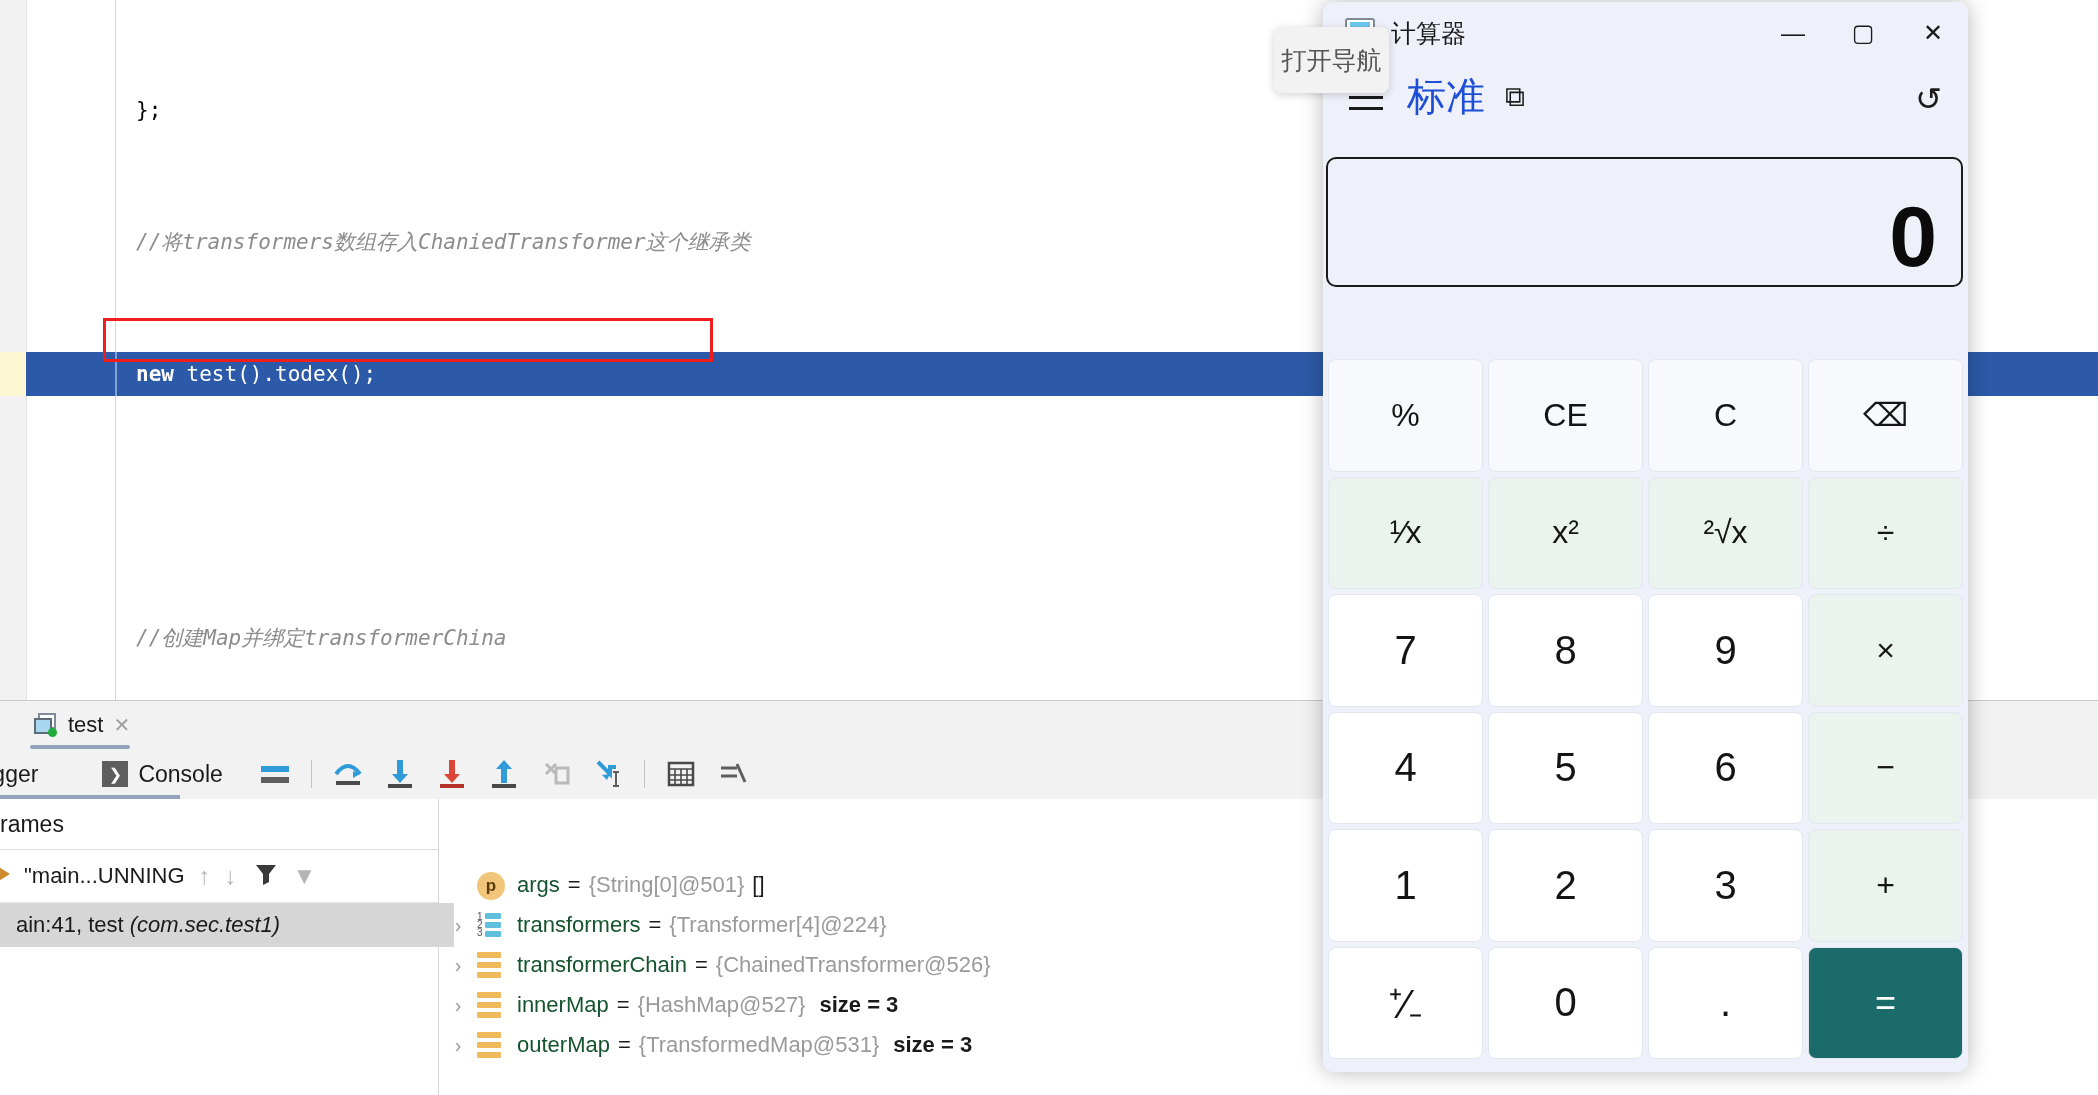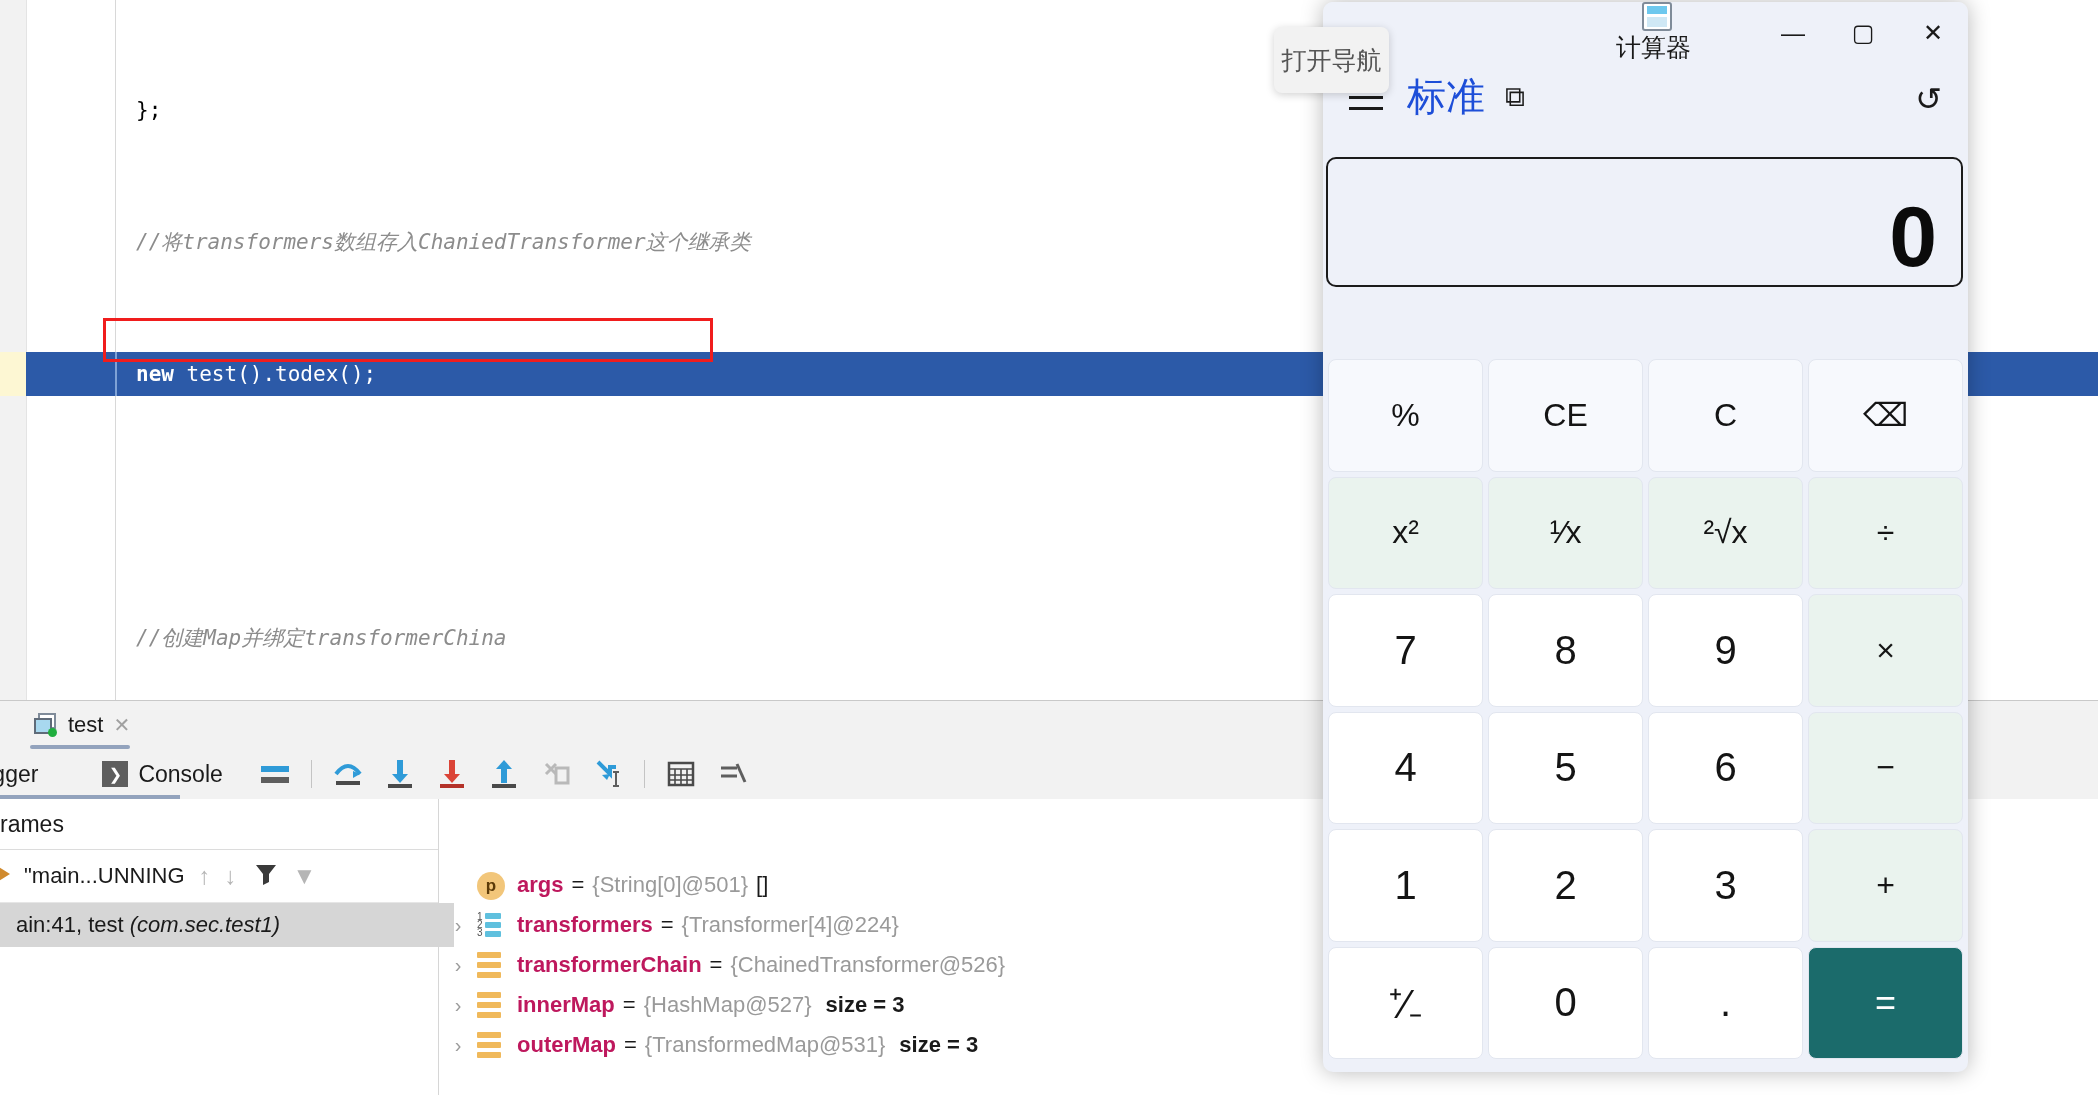--- a/index.html
+++ b/index.html
@@ -69,21 +69,21 @@
   .frames-ctl{position:absolute;left:0;top:51px;width:438px;height:52px;display:flex;align-items:center;border-bottom:1px solid #e6e6e6;}
   .thread-txt{font-size:22px;color:#1a1a1a;margin-left:8px;}
   .fr-arrow{color:#b5b5b5;font-size:24px;margin-left:14px;}
   .fr-funnel{margin-left:16px;}
   .frame-row{position:absolute;left:0;top:104px;width:438px;height:44px;line-height:44px;background:#d6d6d6;font-size:22px;color:#1a1a1a;padding-left:16px;}
   .frame-row .it{font-style:italic;}
 
   .var-row{position:absolute;left:0;height:40px;display:flex;align-items:center;font-size:22px;}
   .v-exp{width:38px;text-align:center;color:#9a9a9a;font-size:20px;}
   .v-ico{width:30px;height:26px;margin-right:10px;position:relative;}
-  .v-name{color:#be185d;font-weight:bold;}
+  .v-name{color:#14532d;font-weight:normal;}
   .v-eq{color:#1a1a1a;margin:0 8px;}
   .v-val{color:#9a9a9a;}
   .v-sz{color:#1a1a1a;font-weight:bold;margin-left:14px;}
   .v-empty{color:#1a1a1a;margin-left:8px;}
 
   .ico-p{width:28px;height:28px;border-radius:50%;background:#f2c67a;color:#5c3b08;font-size:17px;
          display:flex;align-items:center;justify-content:center;font-weight:bold;}
   .ico-list{width:24px;height:26px;display:flex;flex-direction:column;justify-content:space-between;}
   .ico-list i{display:block;height:6px;background:#f0b95b;border-radius:1px;}
   .ico-arr{width:30px;height:26px;display:flex;align-items:center;}
@@ -91,21 +91,21 @@
   .ico-arr .bars{display:flex;flex-direction:column;justify-content:space-between;height:24px;}
   .ico-arr .bars i{display:block;width:16px;height:6px;background:#5fc0de;border-radius:1px;}
 
   
   #calc{
     position:absolute;left:1323px;top:2px;width:645px;height:1070px;
     background:#eef1f9;border-radius:10px;
     box-shadow:0 0 22px rgba(0,0,0,.28);
     overflow:hidden;
   }
-  .c-title{position:absolute;left:0;top:0;width:645px;height:62px;background:#eef1f9;display:flex;align-items:center;flex-direction:column;}
+  .c-title{position:absolute;left:0;top:0;width:645px;height:62px;background:#eef1f9;display:flex;align-items:center;}
   .c-ico{width:30px;height:30px;margin-left:22px;position:relative;border:2px solid #7f8b99;border-radius:3px;background:#fff;box-sizing:border-box;}
   .c-ico .scr{position:absolute;left:3px;top:2px;right:3px;height:8px;background:#6dc8ee;}
   .c-ico .kr{position:absolute;left:3px;top:13px;right:3px;bottom:2px;background:#cfe8f5;}
   .c-title-txt{margin-left:16px;font-size:25px;color:#1a1a1a;}
   .c-wbtns{position:absolute;right:0;top:0;height:62px;display:flex;}
   .c-wb{width:70px;height:62px;display:flex;align-items:center;justify-content:center;font-size:24px;color:#1a1a1a;}
 
   .c-head{position:absolute;left:0;top:62px;width:645px;height:66px;display:flex;align-items:center;}
   .burger{margin-left:26px;width:34px;height:26px;display:flex;flex-direction:column;justify-content:space-between;}
   .burger i{display:block;height:3px;background:#1a1a1a;}
@@ -396,22 +396,22 @@
   <div class="c-display">
     <span class="c-disp-val">0</span>
   </div>
 
 
   <div class="c-pad">
     <div class="cb fn">%</div>
     <div class="cb fn">CE</div>
     <div class="cb fn">C</div>
     <div class="cb fn">⌫</div>
+    <div class="cb op">¹⁄x</div>
     <div class="cb op">x²</div>
-    <div class="cb op">¹⁄x</div>
     <div class="cb op">²√x</div>
     <div class="cb op">÷</div>
     <div class="cb num">7</div>
     <div class="cb num">8</div>
     <div class="cb num">9</div>
     <div class="cb op">×</div>
     <div class="cb num">4</div>
     <div class="cb num">5</div>
     <div class="cb num">6</div>
     <div class="cb op">−</div>

